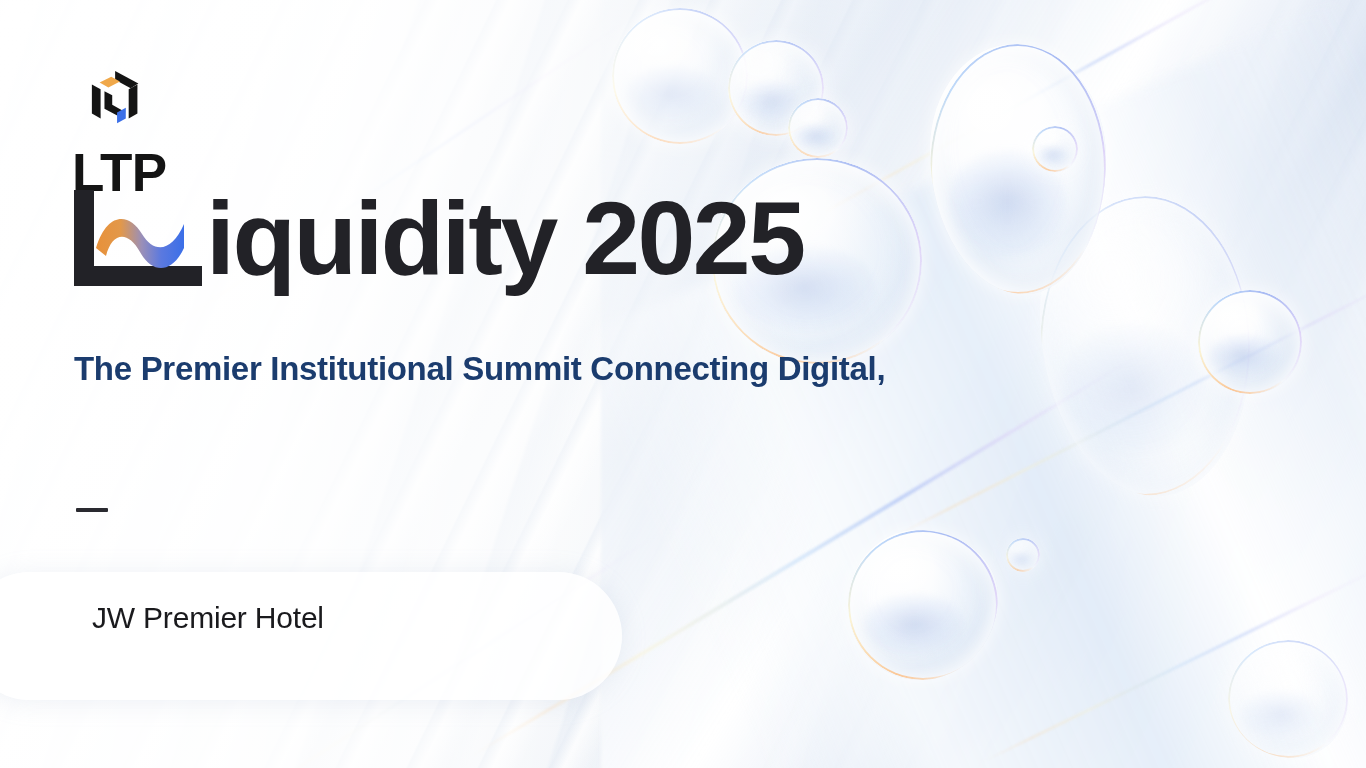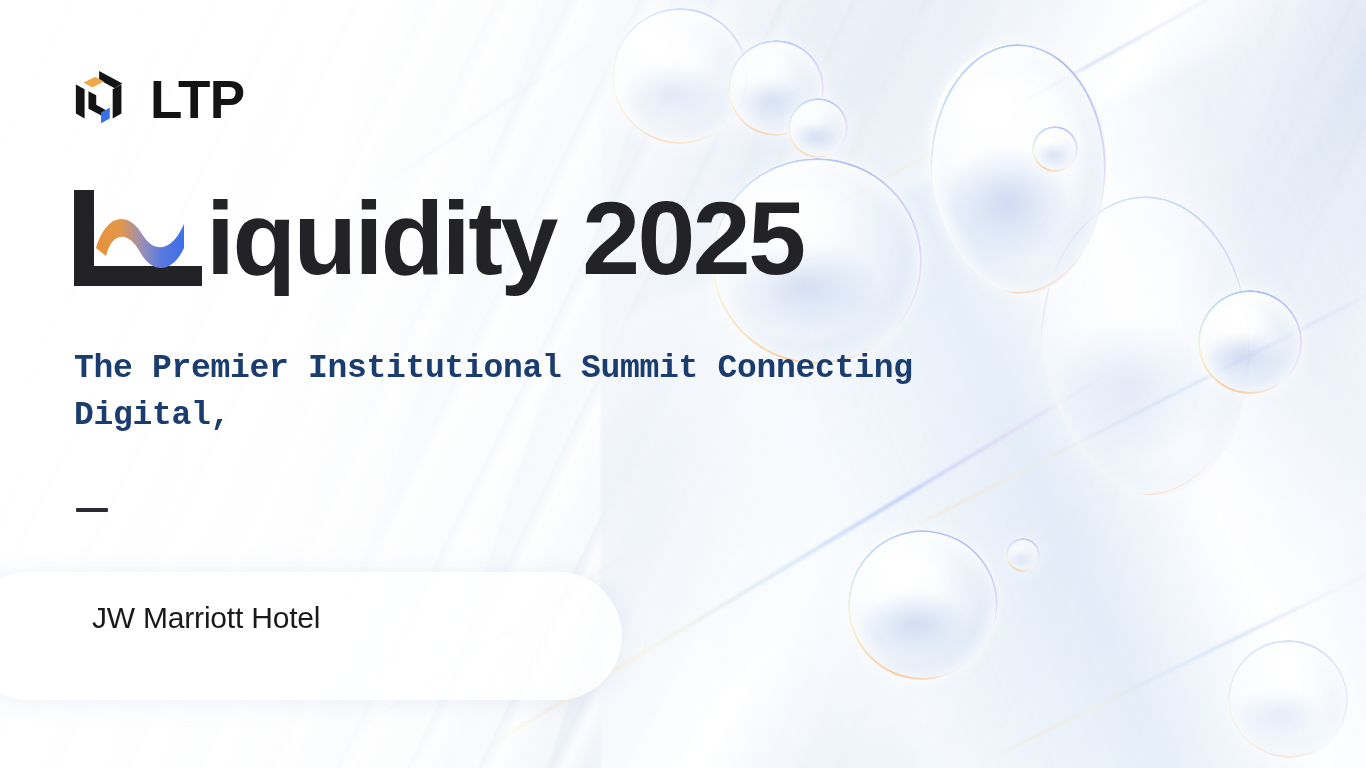--- a/index.html
+++ b/index.html
@@ -196,20 +196,21 @@
   .content { position: absolute; inset: 0; }
 
   
   .logo-lockup {
     position: absolute;
     left: 72px;
     top: 68px;
     display: flex;
     align-items: center;
     gap: 16px;
+    flex-direction: column;
   }
   .logo-mark { width: 62px; height: 62px; display: block; }
   .logo-word {
     font-size: 53px;
     font-weight: 700;
     letter-spacing: -0.5px;
     color: #141414;
     line-height: 1;
   }
 
@@ -236,21 +237,21 @@
     position: absolute;
     left: 74px;
     top: 346px;
     width: 960px;
     font-size: 33px;
     font-weight: 700;
     line-height: 1.42;
     color: #1B3C6E;
     letter-spacing: -0.3px;
   }
-  .subtitle span { display: block; font-family: Liberation Mono, monospace; }
+  .subtitle span { display: block; }
 
   
   .divider {
     position: absolute;
     left: 76px;
     top: 508px;
     width: 32px;
     height: 4px;
     background: #2a2a30;
     border-radius: 1px;
@@ -383,18 +384,18 @@
     </div>
 
     <div class="subtitle">
       <span>The Premier Institutional Summit Connecting Digital,</span>
     </div>
 
     <div class="divider"></div>
 
     <div class="info-card">
       <div class="info-inner">
-        <div class="info-sub">JW Marriott Hotel</div>
+        <div class="info-sub">JW Premier Hotel</div>
       </div>
     </div>
 
   </div>
 </div>
 
 </body></html>

